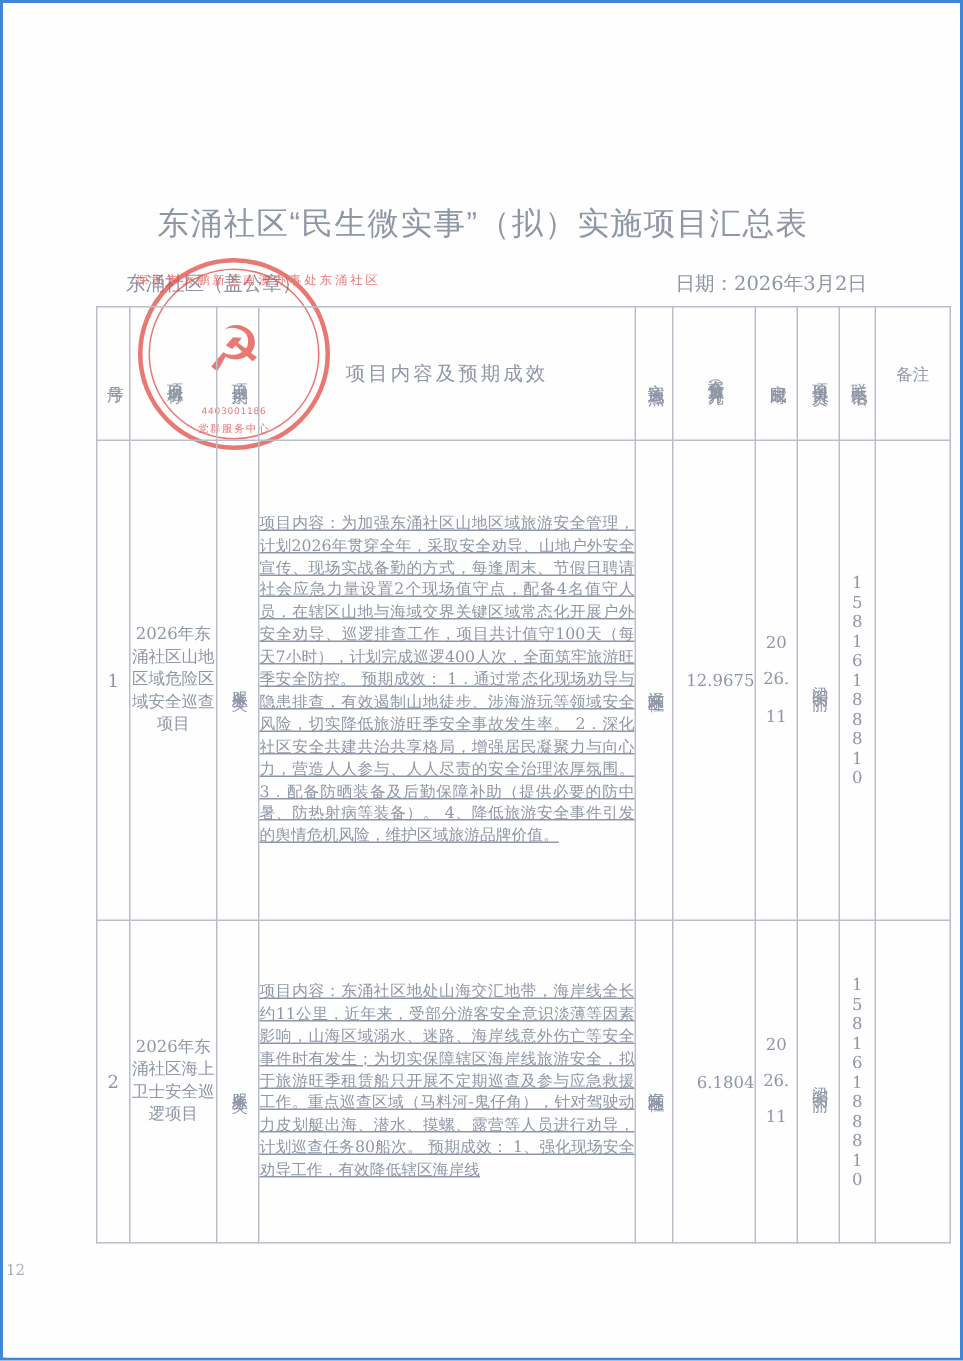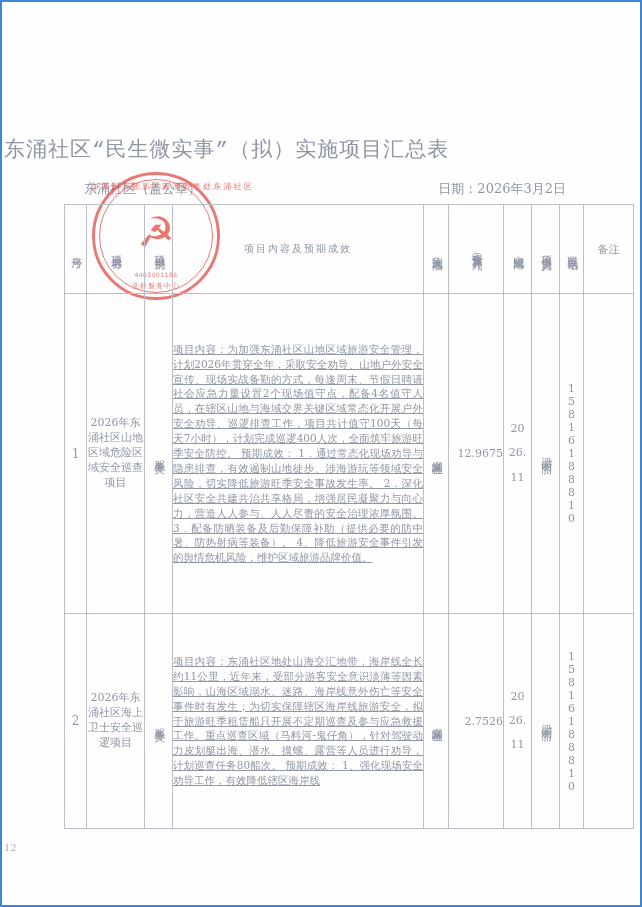--- a/index.html
+++ b/index.html
@@ -7,28 +7,28 @@
 
   #viewer{position:absolute;left:0;top:0;width:642px;height:907px;
           background:#ffffff;box-sizing:border-box;border:2px solid #3f87d6;}
 
   #page{position:absolute;left:2px;top:2px;width:636px;height:901px;
         background:#fefefe;overflow:hidden;}
 
   
   .scan{color:#9aa0ad;}
 
-  #doc-title{position:absolute;left:0;top:131px;width:636px;text-align:left;
+  #doc-title{position:absolute;left:0;top:131px;width:636px;text-align:center;
              font-size:21px;letter-spacing:1px;color:#8f96a6;
-             font-family:Liberation Mono, monospace;white-space:nowrap;}
+             font-family:Liberation Sans, sans-serif;white-space:nowrap;}
 
   #sub-row{position:absolute;left:58px;top:176px;width:520px;height:24px;text-align:center;}
   #org-line{position:absolute;left:22px;top:0;font-size:13px;color:#8d94a4;
             font-family:"DejaVu Serif","Liberation Serif",serif;white-space:nowrap;}
-  #date-line{position:absolute;right:16px;top:0;font-size:13px;color:#8d94a4;
+  #date-line{position:absolute;right:4px;top:0;font-size:13px;color:#8d94a4;
              font-family:"DejaVu Serif","Liberation Serif",serif;white-space:nowrap;}
 
   
   #seal{position:absolute;left:88px;top:168px;width:128px;height:128px;
         pointer-events:none;opacity:.72;}
   #seal .ring{position:absolute;inset:0;border:3px solid #e2453f;border-radius:50%;}
   #seal .ring2{position:absolute;inset:7px;border:1px solid #e2453f;border-radius:50%;}
   #seal .star{position:absolute;left:50%;top:50%;transform:translate(-50%,-56%);
               font-size:42px;color:#e2453f;line-height:1;}
   #seal .arc-top,#seal .arc-bot{position:absolute;left:0;width:128px;text-align:center;
@@ -43,21 +43,21 @@
   #tbl{position:absolute;left:60px;top:200px;width:519px;border-collapse:collapse;
        table-layout:fixed;}
   #tbl td,#tbl th{border:1px solid #b9bec8;padding:0;vertical-align:middle;
                   color:#8f96a6;font-family:"DejaVu Serif","Liberation Serif",serif;}
 
   .vh{writing-mode:vertical-rl;text-orientation:upright;white-space:nowrap;
       margin:0 auto;font-size:11px;line-height:1.15;letter-spacing:1px;}
   .vh-wrap{display:flex;align-items:center;justify-content:center;height:100%;}
 
   th.head{height:88px;font-weight:normal;font-size:11px;}
-  th.head-wide{font-size:10px;letter-spacing:2px;}
+  th.head-wide{font-size:13px;letter-spacing:2px;}
 
   td.idx{text-align:center;font-size:12px;}
   td.pname{font-size:11px;line-height:1.35;text-align:center;padding:2px 3px;margin-left:14px;}
   td.ptype{font-size:11px;text-align:center;}
   td.ptype .vh{font-size:11px;}
   td.content{font-size:10.5px;line-height:1.42;text-align:justify;padding:3px 4px;
              vertical-align:top;text-decoration:underline;}
   td.vcell{text-align:center;font-size:11px;}
   td.num{text-align:right;font-size:11px;font-family:"DejaVu Serif","Liberation Serif",serif;}
   td.deadline{text-align:center;font-size:11px;line-height:2.2;}
@@ -200,21 +200,21 @@
               </div>
             </td>
           <td class="content">项目内容：东涌社区地处山海交汇地带，海岸线全长约11公里，近年来，受部分游客安全意识淡薄等因素影响，山海区域溺水、迷路、海岸线意外伤亡等安全事件时有发生；为切实保障辖区海岸线旅游安全，拟于旅游旺季租赁船只开展不定期巡查及参与应急救援工作。重点巡查区域（马料河-鬼仔角），针对驾驶动力皮划艇出海、潜水、摸螺、露营等人员进行劝导，计划巡查任务80船次。
 预期成效：
 1、强化现场安全劝导工作，有效降低辖区海岸线</td>
           <td class="vcell">
             <div class="vh-wrap">
                 <span class="vh">东涌社区</span>
               </div>
             </td>
-          <td class="num">2.7526</td>
+          <td class="num">6.1804</td>
           <td class="deadline">
             <div>20</div>
             <div>26.</div>
             <div>11</div>
           </td>
           <td class="owner">
             <div class="vh-wrap">
                 <span class="vh">梁明丽</span>
               </div>
             </td>

